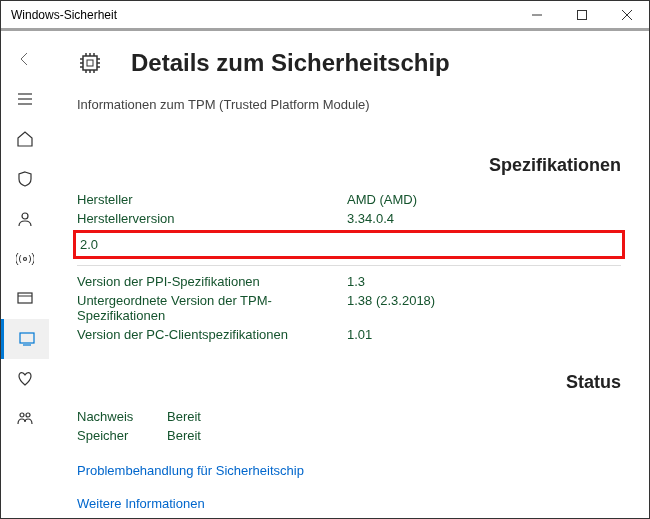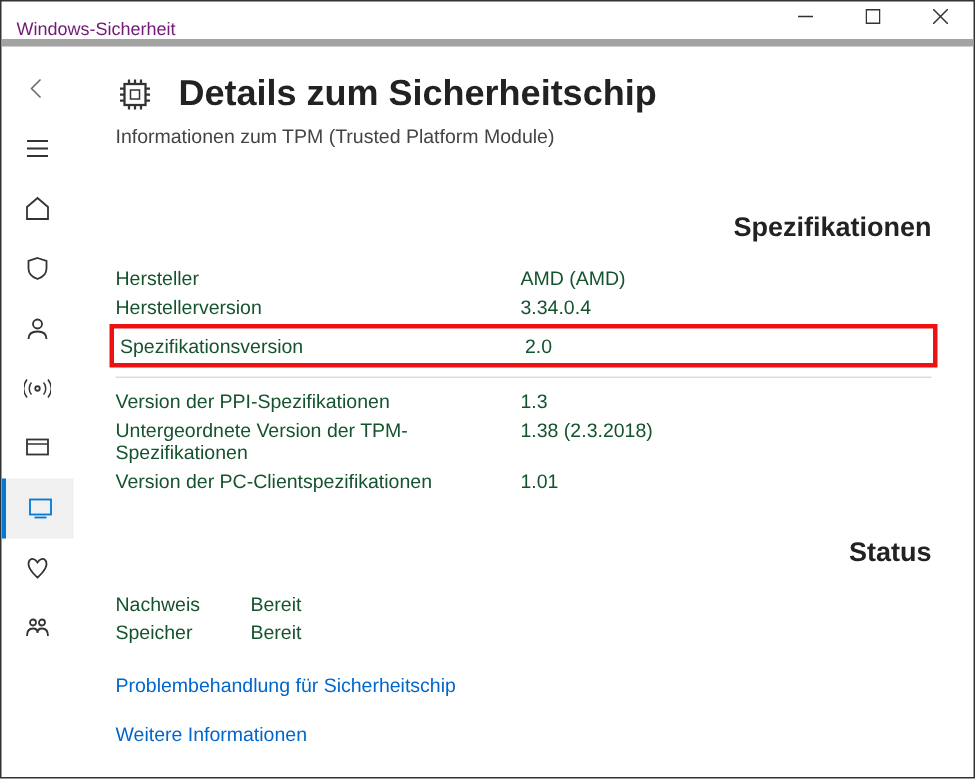--- a/index.html
+++ b/index.html
@@ -1,25 +1,25 @@
 <!DOCTYPE html>
 <html><head>
   <meta charset="utf-8">
   <style>
     * { margin: 0; padding: 0; box-sizing: border-box; }
     body { font-family: "Segoe UI", -apple-system, sans-serif; background: #fff; width: 650px; height: 519px; overflow: hidden; border: 1px solid #333; }
-    .titlebar { height: 30px; display: flex; align-items: flex-end; justify-content: space-between; padding: 0 0 0 10px; font-size: 12px; color: #701a75; border-bottom: 5px solid #a3a3a3; }
+    .titlebar { height: 30px; display: flex; align-items: center; justify-content: space-between; padding: 0 0 0 10px; font-size: 12px; color: #000000; border-bottom: 3px solid #a3a3a3; }
     .titlebar .controls { display: flex; }
     .titlebar .ctl { width: 45px; height: 30px; display: flex; align-items: center; justify-content: center; font-size: 12px; }
     .body { display: flex; height: calc(100% - 30px); }
     .sidebar { width: 48px; display: flex; flex-direction: column; padding-top: 8px; border-right: 0; }
     .sb-item { height: 40px; display: flex; align-items: center; justify-content: center; cursor: default; }
     .sb-item.selected { border-left: 3px solid #0078d4; background: #f0f0f0; }
     .content { flex: 1; padding: 18px 28px 20px 28px; overflow: auto; }
-    .hdr { display: flex; align-items: center; gap: 16px; margin-bottom: 6px; }
+    .hdr { display: flex; align-items: center; gap: 28px; margin-bottom: 20px; }
     .hdr h1 { font-size: 24px; font-weight: 600; color: #222; }
     .subtitle { font-size: 13px; color: #444; margin-bottom: 43px; }
     h2 { font-size: 18px; font-weight: 600; margin-bottom: 14px; color: #222; text-align: right; }
     .spec-row { display: flex; font-size: 13px; color: #14532d; padding: 2px 0; }
     .spec-row .k { width: 270px; }
     .spec-row .v { flex: 1; }
     .highlight-box { border: 3px solid #e11; padding: 2px 4px; margin: 2px -4px; }
     .sep { border-top: 1px solid #ddd; margin: 6px 0; }
     .status-block { margin-top: 28px; }
     .link { color: #0066cc; font-size: 13px; margin-top: 18px; display: block; }
@@ -142,21 +142,20 @@
           <span class="k">Hersteller</span>
           <span class="v">AMD (AMD)</span>
         </div>
       <div class="spec-row">
           <span class="k">Herstellerversion</span>
           <span class="v">3.34.0.4</span>
         </div>
     </div>
     <div class="highlight-box">
       <div class="spec-row">
-          <span class="k">Spezifikationsversion</span>
           <span class="v">2.0</span>
         </div>
     </div>
     <div class="sep"></div>
     <div>
       <div class="spec-row">
           <span class="k">Version der PPI-Spezifikationen</span>
           <span class="v">1.3</span>
         </div>
       <div class="spec-row">

